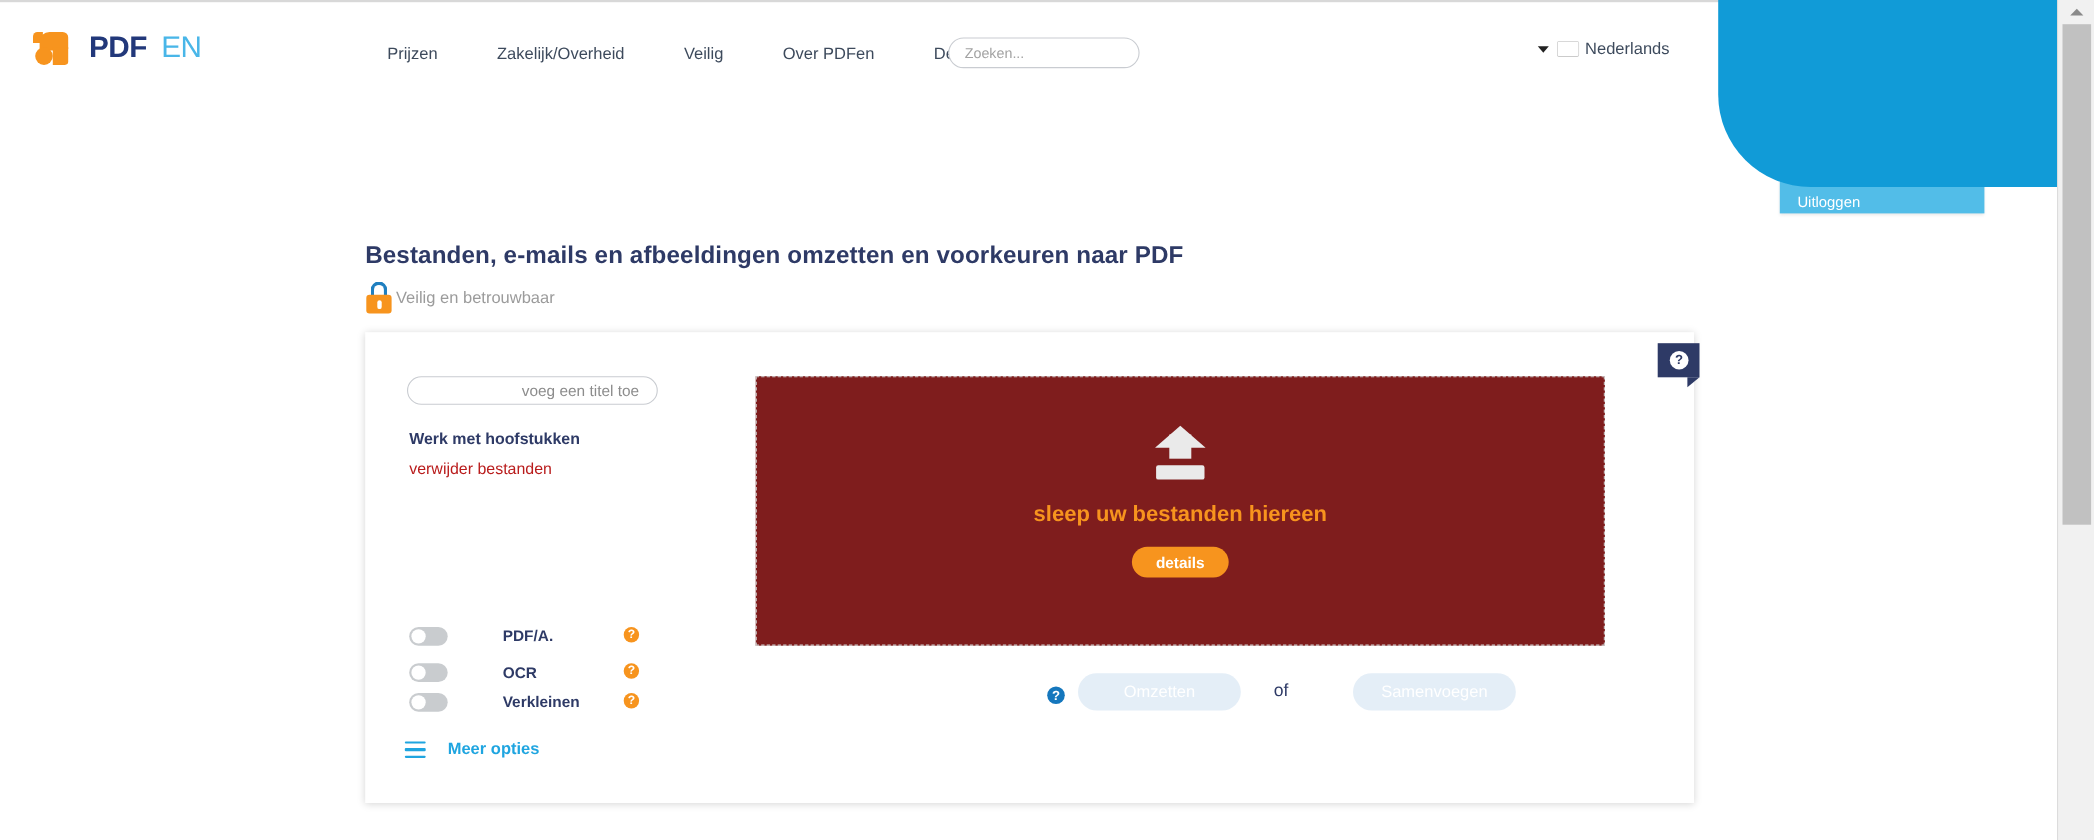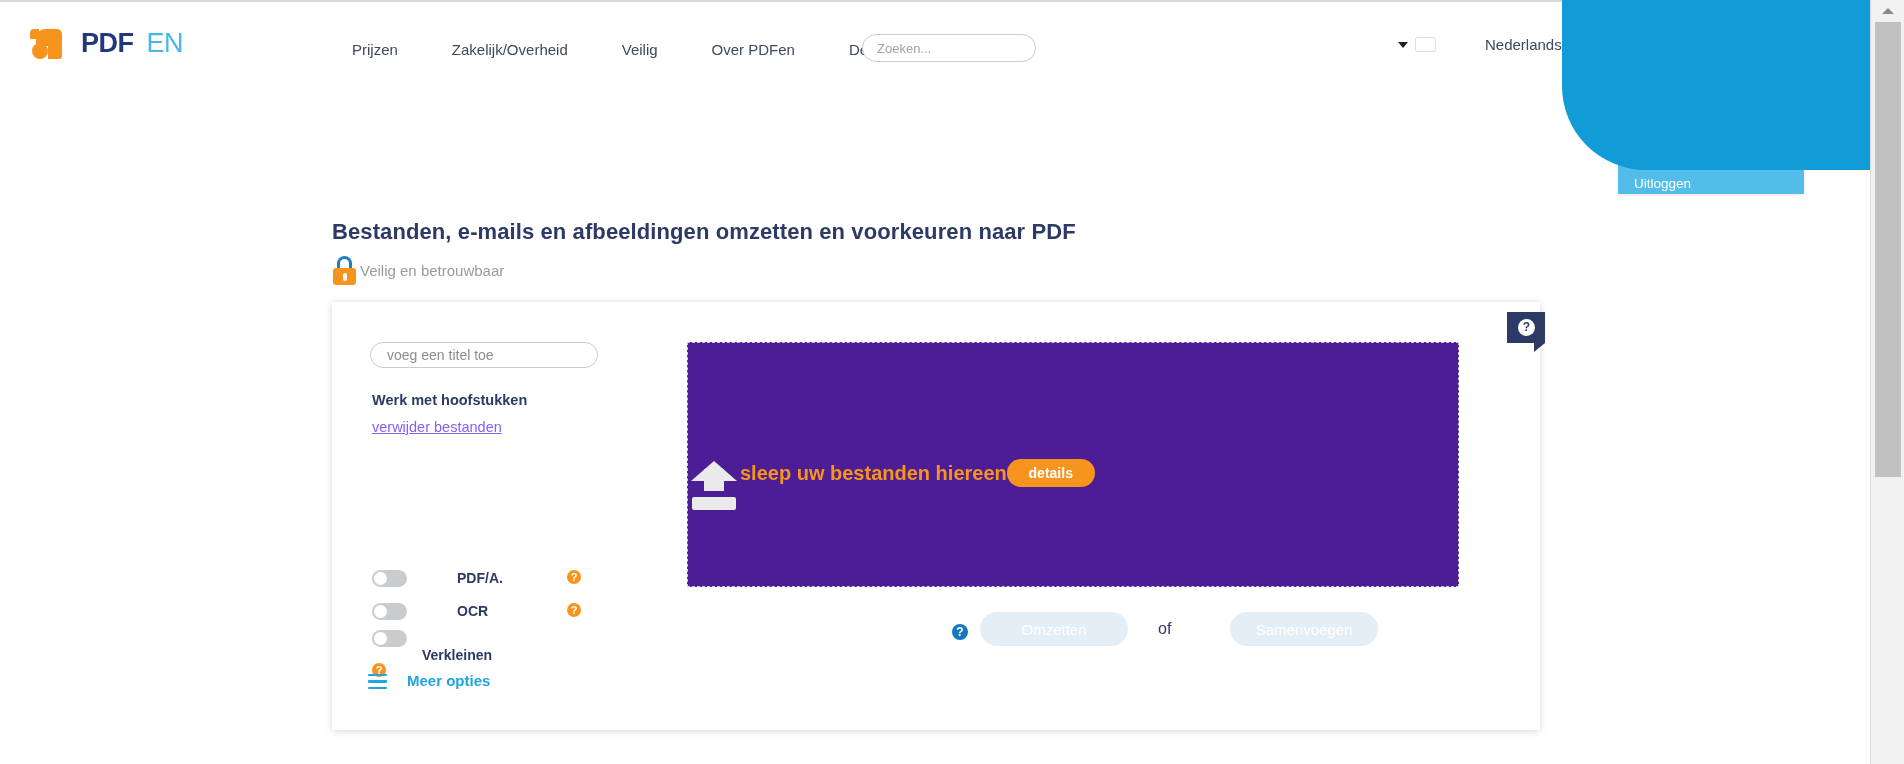--- a/index.html
+++ b/index.html
@@ -83,21 +83,21 @@
     display:flex; align-items:center; gap:6px; cursor:pointer;
   }
   .lang-caret {
     width:0;height:0;border-left:5px solid transparent;border-right:5px solid transparent;
     border-top:6px solid #222; margin-right:2px;
   }
   .flag { width:19px; height:13px; border-radius:1px; overflow:hidden; box-shadow:0 0 0 0.5px #bbb; }
   .flag .f1{height:33.4%;background:#AE1C28;}
   .flag .f2{height:33.3%;background:#ffffff;}
   .flag .f3{height:33.3%;background:#21468B;}
-  .lang-label{ font-size:15px; color:#3d4a5c;margin-left:44px; }
+  .lang-label{ font-size:15px; color:#3d4a5c; }
 
   
   .acct-wrap { position:absolute; left:1618px; top:26px; z-index:9; }
   .acct-shadowline{
     position:absolute; left:8px; top:-6px; width:196px; height:8px;
     background:#7ec9ea; border-radius:4px;
   }
   .acct-select {
     position:relative; width:186px; height:32px;
     background:#fff; border-radius:17px;
@@ -164,36 +164,36 @@
     background:#ffffff;
     box-shadow:0 1px 7px rgba(0,0,0,0.17);
   }
 
   
   .title-input {
     position:absolute; left:38px; top:40px;
     width:228px; height:18px;
     border:1px solid #c9ccd1; border-radius:16px;
     background:#fff; padding:12px 16px; font-size:14px; color:#8c8c8c;
-    outline:none; font-family:"Liberation Sans", sans-serif;
+    outline:none; font-family:"Liberation Sans", sans-serif;text-align:right;
   }
   .title-input::placeholder{ color:#8c8c8c; }
   .chapters {
     position:absolute; left:40px; top:90px;
     font-size:14.5px; font-weight:bold; color:#2e3a66;
   }
   .remove-files {
     position:absolute; left:40px; top:117px;
-    font-size:14.5px; color:#8b5cf6; text-decoration:underline; cursor:pointer;
+    font-size:14.5px; color:#b91c1c; cursor:pointer;
   }
 
   .opt-row { position:absolute; left:40px; display:flex; align-items:flex-start; }
   .opt-row.r1 { top:268px; }
   .opt-row.r2 { top:301px; }
-  .opt-row.r3 { top:328px;flex-direction:column; }
+  .opt-row.r3 { top:328px; }
   .toggle {
     width:35px; height:17px; background:#c9cccf; border-radius:10px;
     position:relative; cursor:pointer; flex:none;
   }
   .toggle .knob {
     position:absolute; left:2px; top:2px; width:13px; height:13px;
     background:#fff; border-radius:50%;
   }
   .opt-label {
     margin-left:50px; font-size:14px; font-weight:bold; color:#2e3a66;
@@ -209,22 +209,22 @@
     display:flex; align-items:flex-end; gap:20px; cursor:pointer;
   }
   .burger { width:19px; display:flex; flex-direction:column; gap:4px; }
   .burger i { display:block; height:2.4px; background:#1fa5e0; border-radius:1px; }
   .more-label { font-size:15px; font-weight:bold; color:#1fa5e0; }
 
   
   .dropzone {
     position:absolute; left:355px; top:40px;
     width:772px; height:245px;
-    border:1.5px dashed #cfcfcf; background:#4c1d95;
-    display:flex; flex-direction:row; align-items:center;
+    border:1.5px dashed #cfcfcf; background:#7f1d1d;
+    display:flex; flex-direction:column; align-items:center;
   }
   .up-icon { position:relative; width:52px; height:48px; margin-top:48px; }
   .up-icon .arrow {
     position:absolute; left:16px; top:4px; width:20px; height:22px; background:#eaeaea;
   }
   .up-icon .head {
     position:absolute; left:3px; top:-4px; width:0;height:0;
     border-left:23px solid transparent;border-right:23px solid transparent;
     border-bottom:20px solid #eaeaea;
   }

